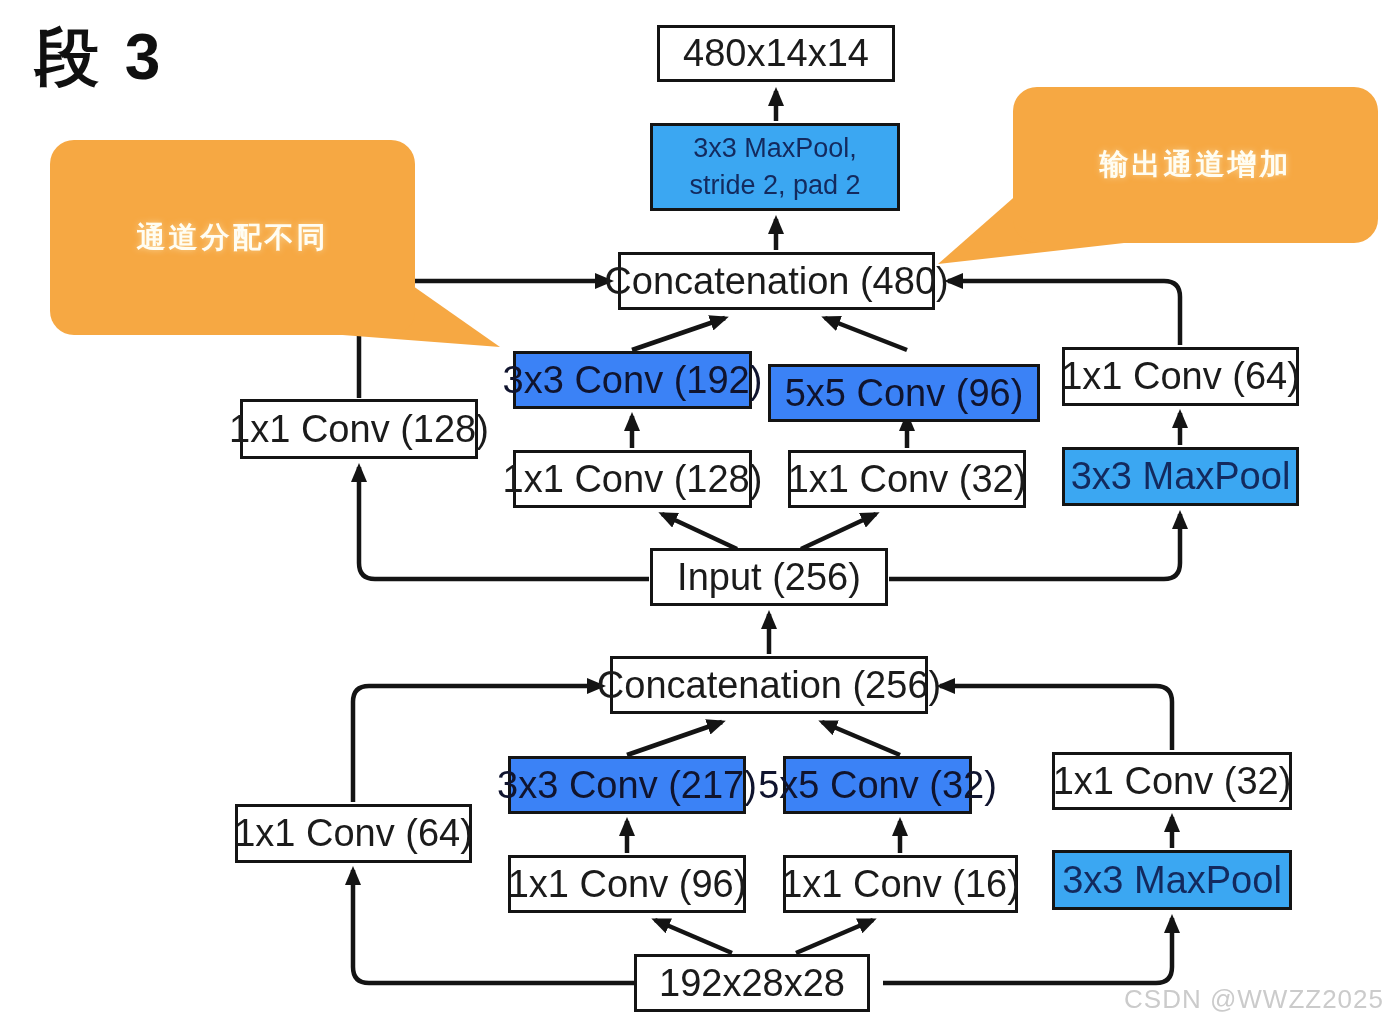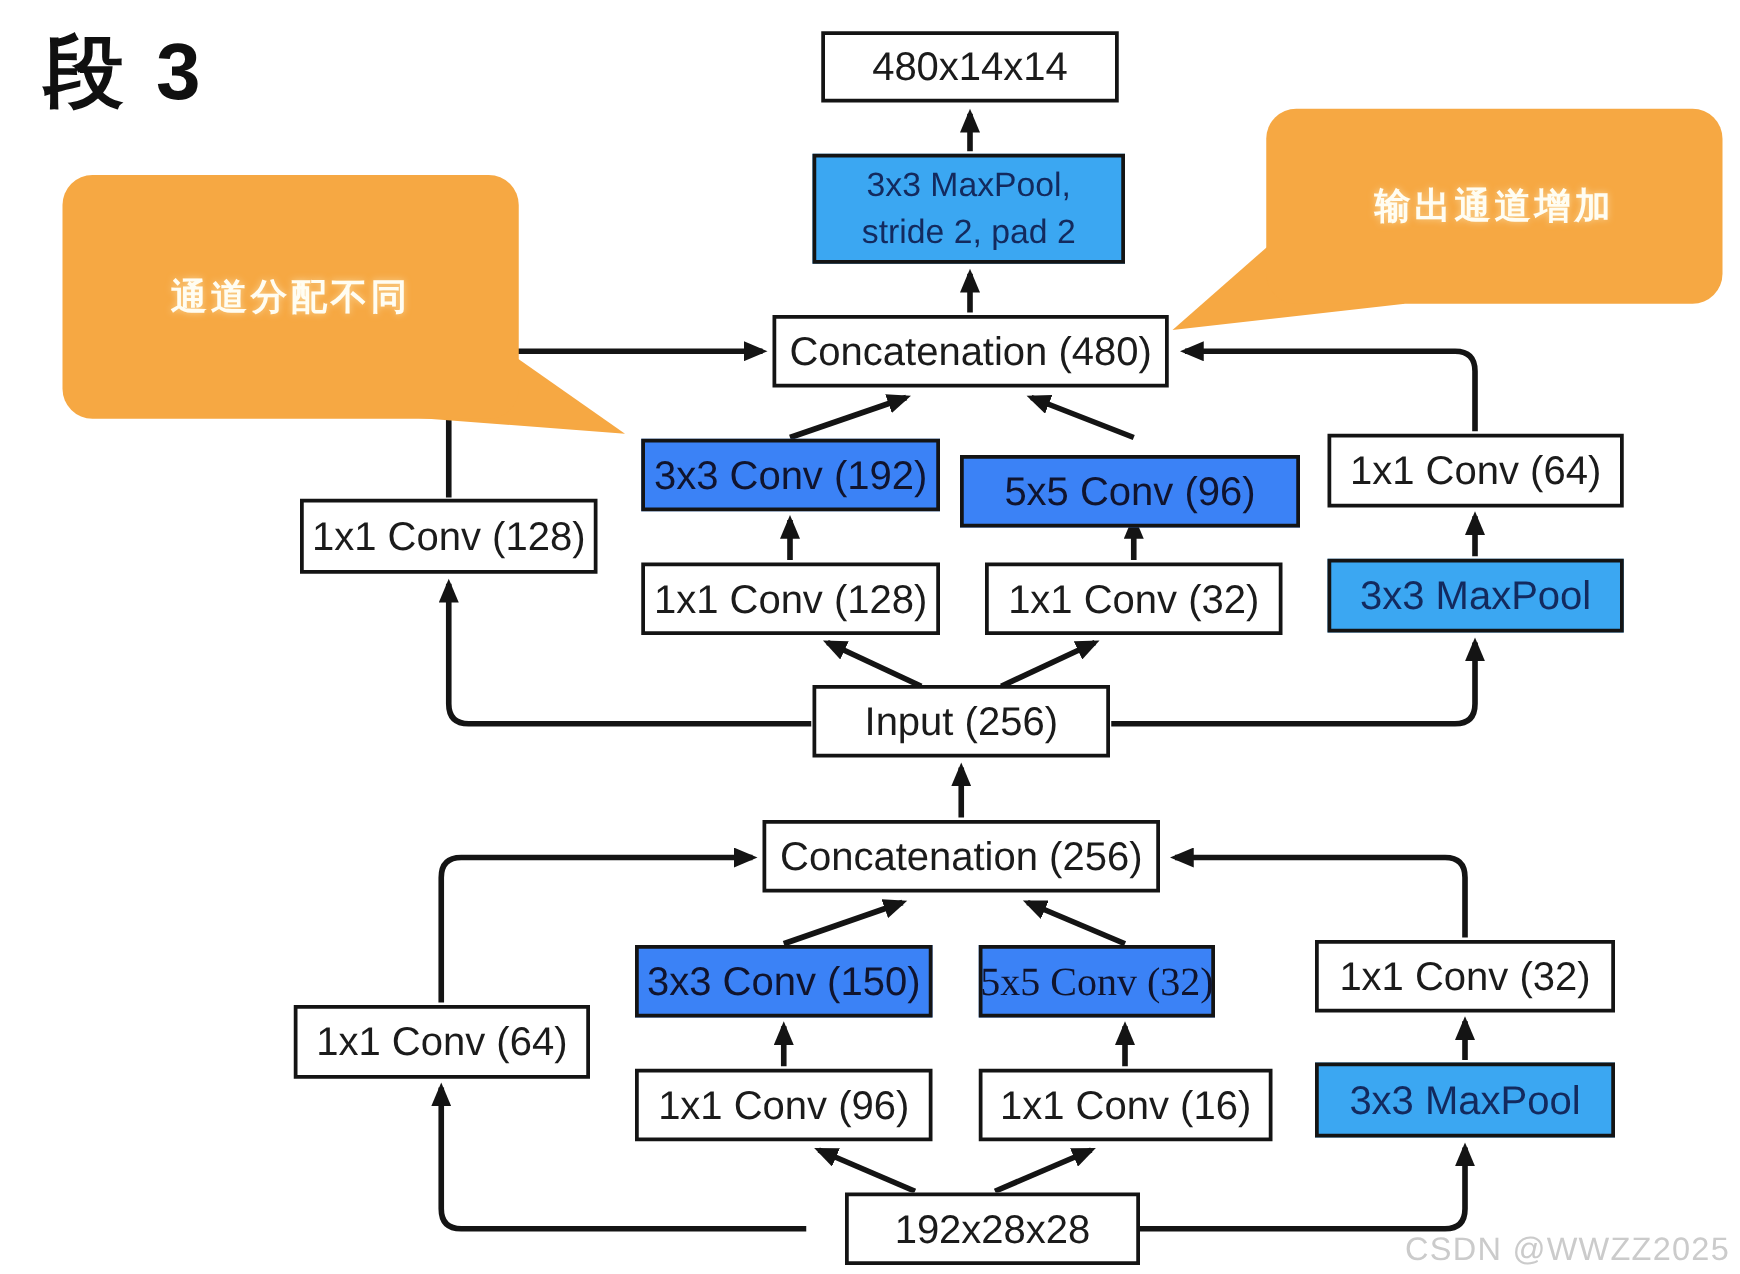--- a/index.html
+++ b/index.html
@@ -6,21 +6,21 @@
   body{
     width:1392px;height:1019px;position:relative;overflow:hidden;
     background:#ffffff;
     font-family:"Liberation Sans","DejaVu Sans",sans-serif;
   }
   #wires{position:absolute;left:0;top:0;z-index:1;}
   .node{
     position:absolute;z-index:2;box-sizing:border-box;
     background:#ffffff;border:3.5px solid #141414;
     display:flex;align-items:center;justify-content:center;
-    font-size:32px;color:#1b1b1b;white-space:nowrap;
+    font-size:38px;color:#1b1b1b;white-space:nowrap;
   }
   .node.lb{background:#3b82f6;color:#10142e;}
   .node.bb{background:#3ba7f2;color:#132a5e;font-weight:500;}
   .node.two{flex-direction:column;line-height:1.38;font-size:27px;}
   .bubble{
     position:absolute;z-index:3;background:#f6a843;border-radius:24px;
     display:flex;align-items:center;justify-content:center;
     color:#fffdf2;font-size:29px;font-weight:600;letter-spacing:3px;
     text-shadow:0 0 6px rgba(255,250,220,.55);
   }
@@ -101,22 +101,22 @@
 
 <div class="node" style="left:240px;top:399px;width:238px;height:60px;">1x1 Conv (128)</div>
 <div class="node" style="left:513px;top:450px;width:239px;height:58px;">1x1 Conv (128)</div>
 <div class="node" style="left:788px;top:450px;width:238px;height:58px;">1x1 Conv (32)</div>
 <div class="node bb" style="left:1062px;top:447px;width:237px;height:59px;">3x3 MaxPool</div>
 
 <div class="node" style="left:650px;top:548px;width:238px;height:58px;">Input (256)</div>
 
 <div class="node" style="left:610px;top:656px;width:318px;height:58px;">Concatenation (256)</div>
 
-<div class="node lb" style="left:508px;top:756px;width:238px;height:58px;">3x3 Conv (150)</div>
-<div class="node lb" style="left:783px;top:756px;width:189px;height:58px;font-family:Liberation Serif, serif;">5x5 Conv (32)</div>
+<div class="node lb" style="left:508px;top:756px;width:238px;height:58px;">3x3 Conv (217)</div>
+<div class="node lb" style="left:783px;top:756px;width:189px;height:58px;">5x5 Conv (32)</div>
 <div class="node" style="left:1052px;top:752px;width:240px;height:58px;">1x1 Conv (32)</div>
 
 <div class="node" style="left:235px;top:804px;width:237px;height:59px;">1x1 Conv (64)</div>
 <div class="node" style="left:508px;top:855px;width:238px;height:58px;">1x1 Conv (96)</div>
 <div class="node" style="left:783px;top:855px;width:235px;height:58px;">1x1 Conv (16)</div>
 <div class="node bb" style="left:1052px;top:850px;width:240px;height:60px;">3x3 MaxPool</div>
 
-<div class="node" style="left:676px;top:954px;width:236px;height:58px;">192x28x28</div>
+<div class="node" style="left:634px;top:954px;width:236px;height:58px;">192x28x28</div>
 
 </body></html>

